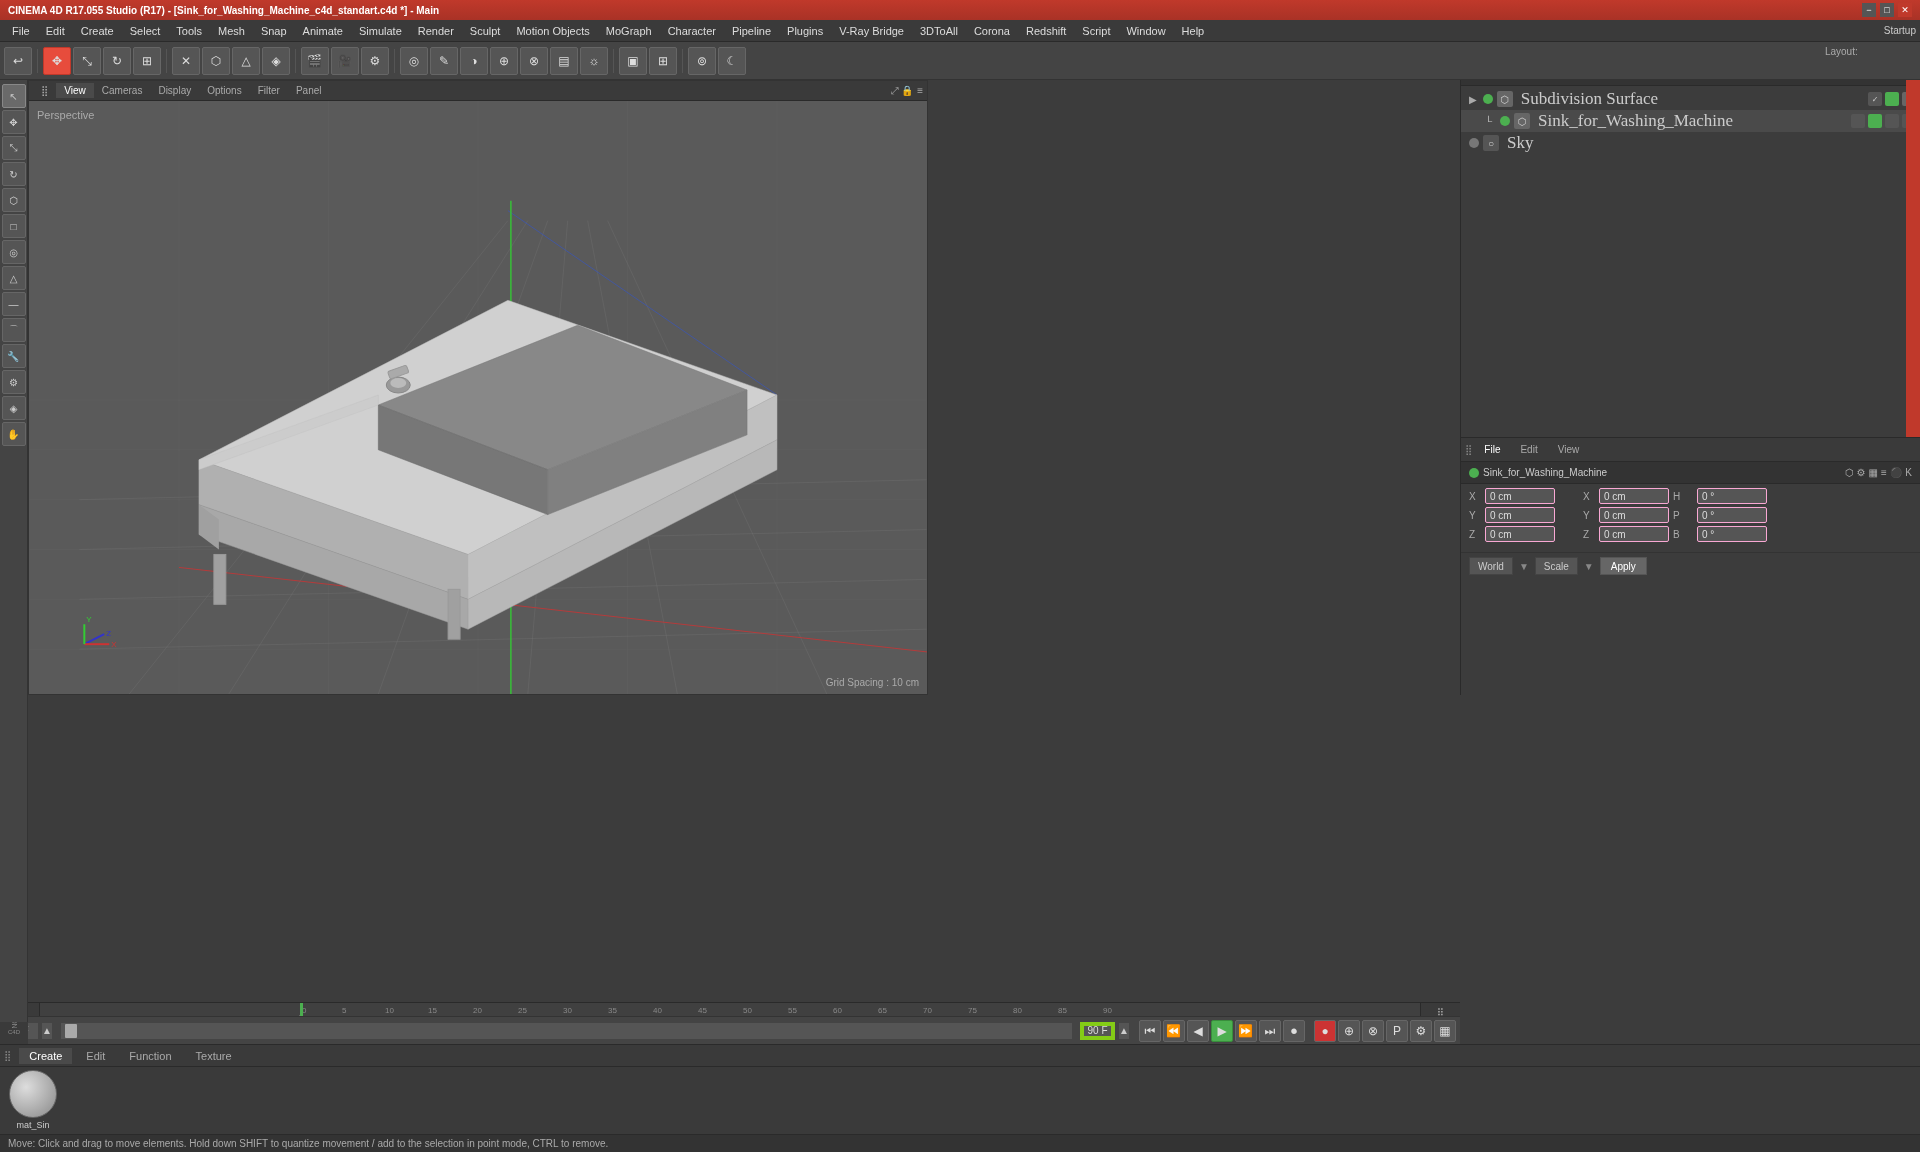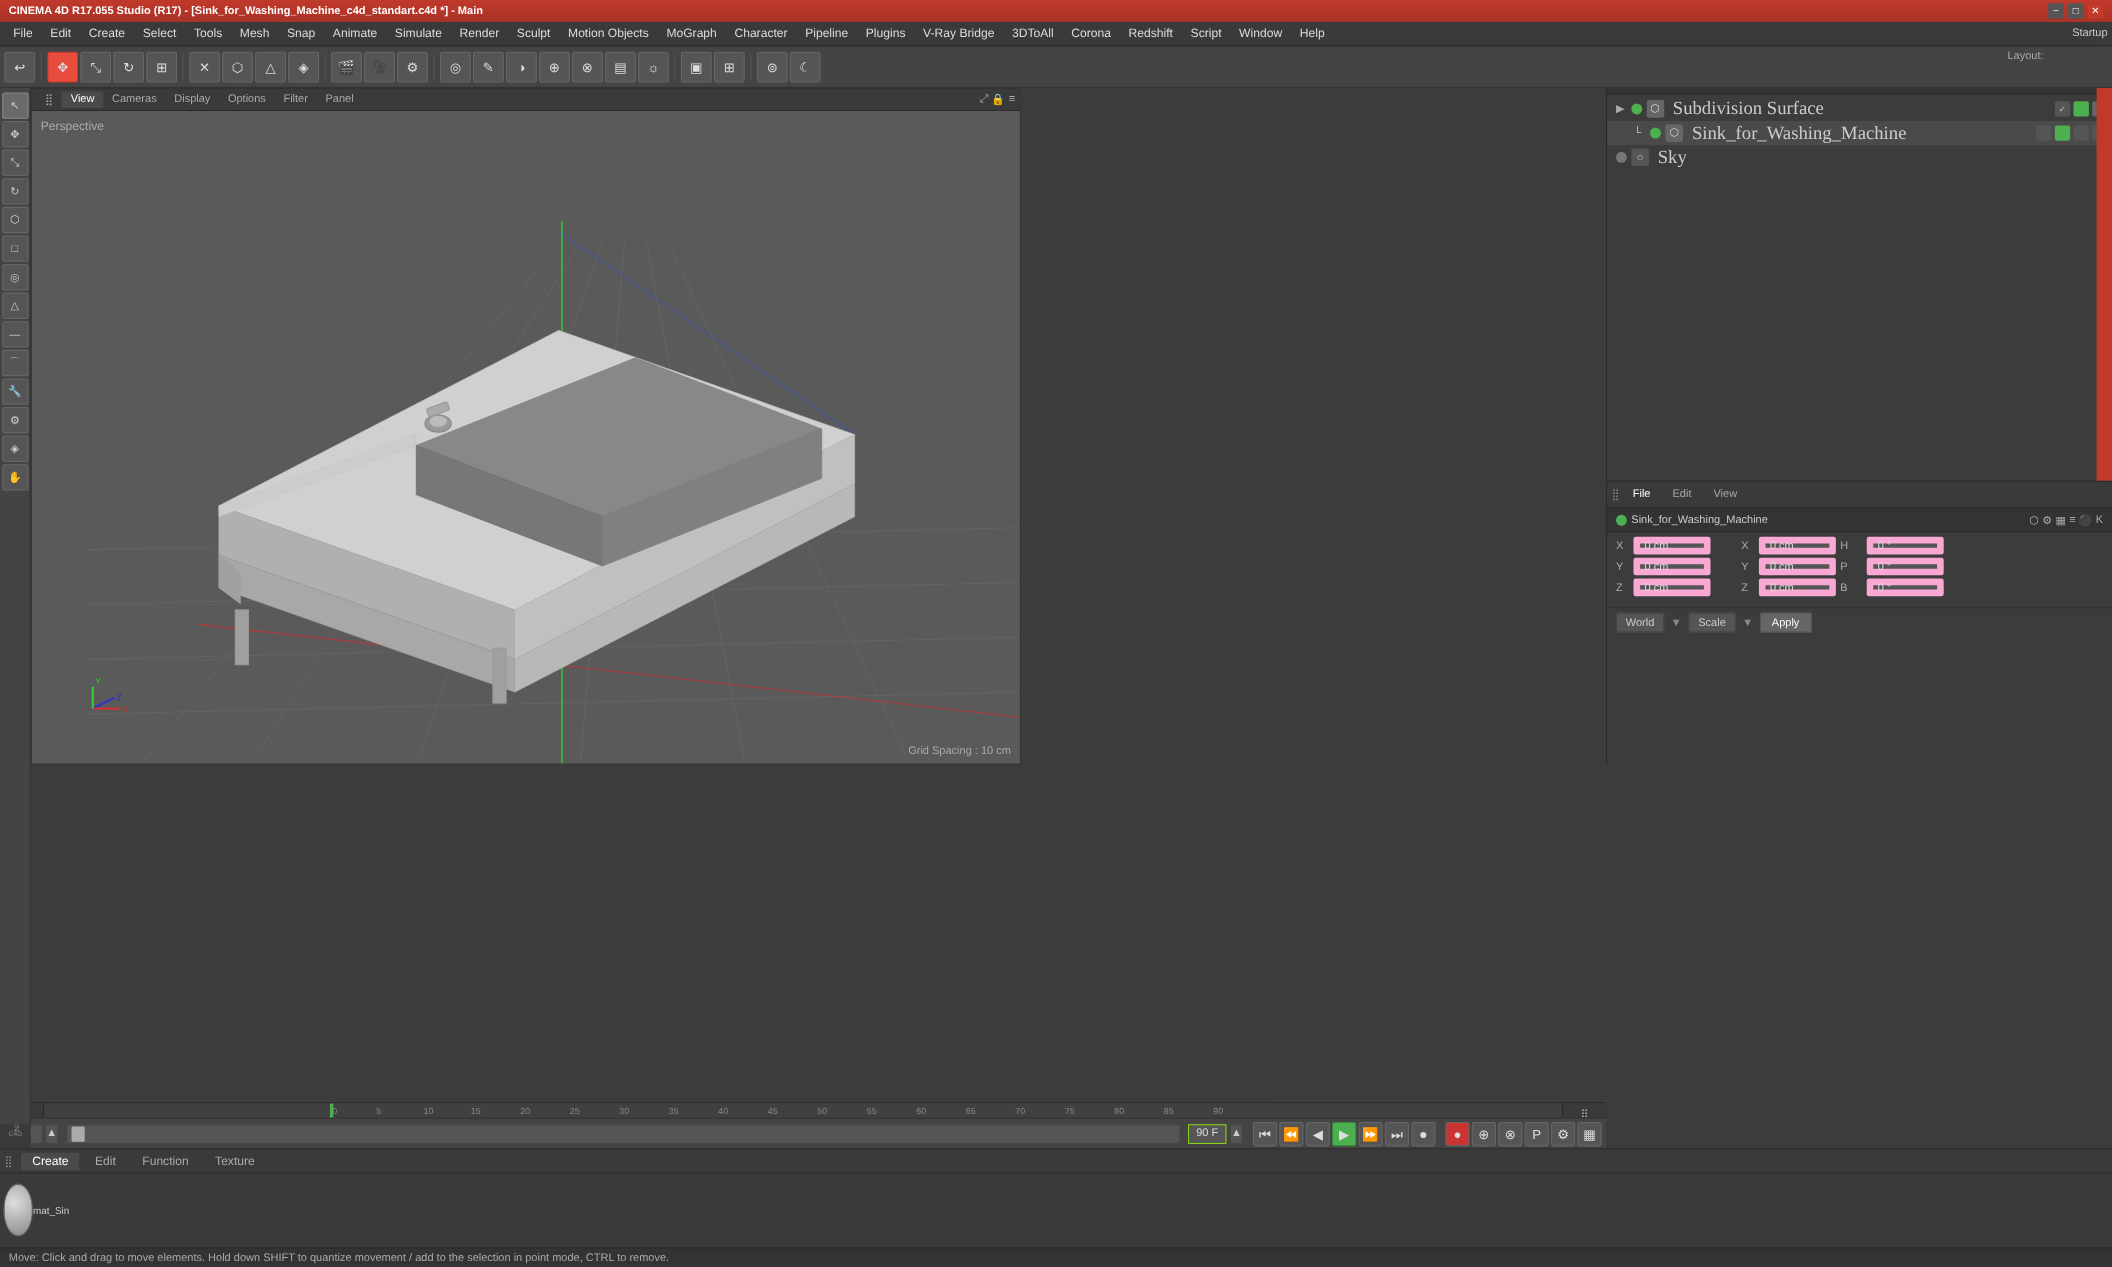--- a/index.html
+++ b/index.html
@@ -287,21 +287,21 @@
       display: flex;
       align-items: center;
       padding: 0 8px;
       border-bottom: 1px solid #2a2a2a;
       gap: 4px;
     }
     .attr-field {
       width: 70px;
       height: 16px;
       background: #555;
-      border: 6px solid #f9a8d4;
+      border: 1px solid #f9a8d4;
       border-radius: 2px;
       color: #ddd;
       font-size: 10px;
       padding: 0 4px;
       display: flex;
       align-items: center;
     }
 
     
     #timeline {
@@ -366,20 +366,21 @@
     .bottom-tab.active { color: #fff; background: #4a4a4a; }
     #bottom-content {
       display: flex;
       height: 66px;
     }
     #material-preview {
       width: 60px;
       height: 60px;
       margin: 3px;
       display: flex;
+      flex-direction: column;
       align-items: center;
       cursor: pointer;
     }
     .mat-sphere {
       width: 48px;
       height: 48px;
       border-radius: 50%;
       background: radial-gradient(circle at 35% 35%, #ddd, #888);
       border: 1px solid #666;
     }
@@ -823,21 +824,21 @@
 
 <div id="transport-bar">
 
   <div style="display:flex;align-items:center;gap:2px;">
     <div style="width:35px;height:18px;background:#555;border:1px solid #444;display:flex;align-items:center;justify-content:center;font-size:10px;color:#ddd;">0 F</div>
     <div style="width:12px;height:18px;background:#555;border:1px solid #444;display:flex;align-items:center;justify-content:center;font-size:10px;">▲</div>
   </div>
   <div style="flex:1;height:18px;background:#555;border:1px solid #444;margin:0 4px;display:flex;align-items:center;padding:0 4px;">
     <div style="width:12px;height:14px;background:#aaa;border-radius:1px;"></div>
   </div>
-  <div style="width:35px;height:18px;background:#555;border:1px solid #84cc16;display:flex;align-items:center;justify-content:center;font-size:10px;color:#ddd;">90 F</div>
+  <div style="width:35px;height:18px;background:#555;border:4px solid #84cc16;display:flex;align-items:center;justify-content:center;font-size:10px;color:#ddd;">90 F</div>
   <div style="width:12px;height:18px;background:#555;border:1px solid #444;display:flex;align-items:center;justify-content:center;font-size:10px;">▲</div>
 
   <div style="display:flex;gap:2px;margin:0 6px;">
     <button class="tool-btn" style="width:22px;height:22px;">⏮</button>
     <button class="tool-btn" style="width:22px;height:22px;">⏪</button>
     <button class="tool-btn" style="width:22px;height:22px;">◀</button>
     <button class="tool-btn" style="width:22px;height:22px;background:#4caf50;border-color:#388e3c;">▶</button>
     <button class="tool-btn" style="width:22px;height:22px;">⏩</button>
     <button class="tool-btn" style="width:22px;height:22px;">⏭</button>
     <button class="tool-btn" style="width:22px;height:22px;">⏺</button>

